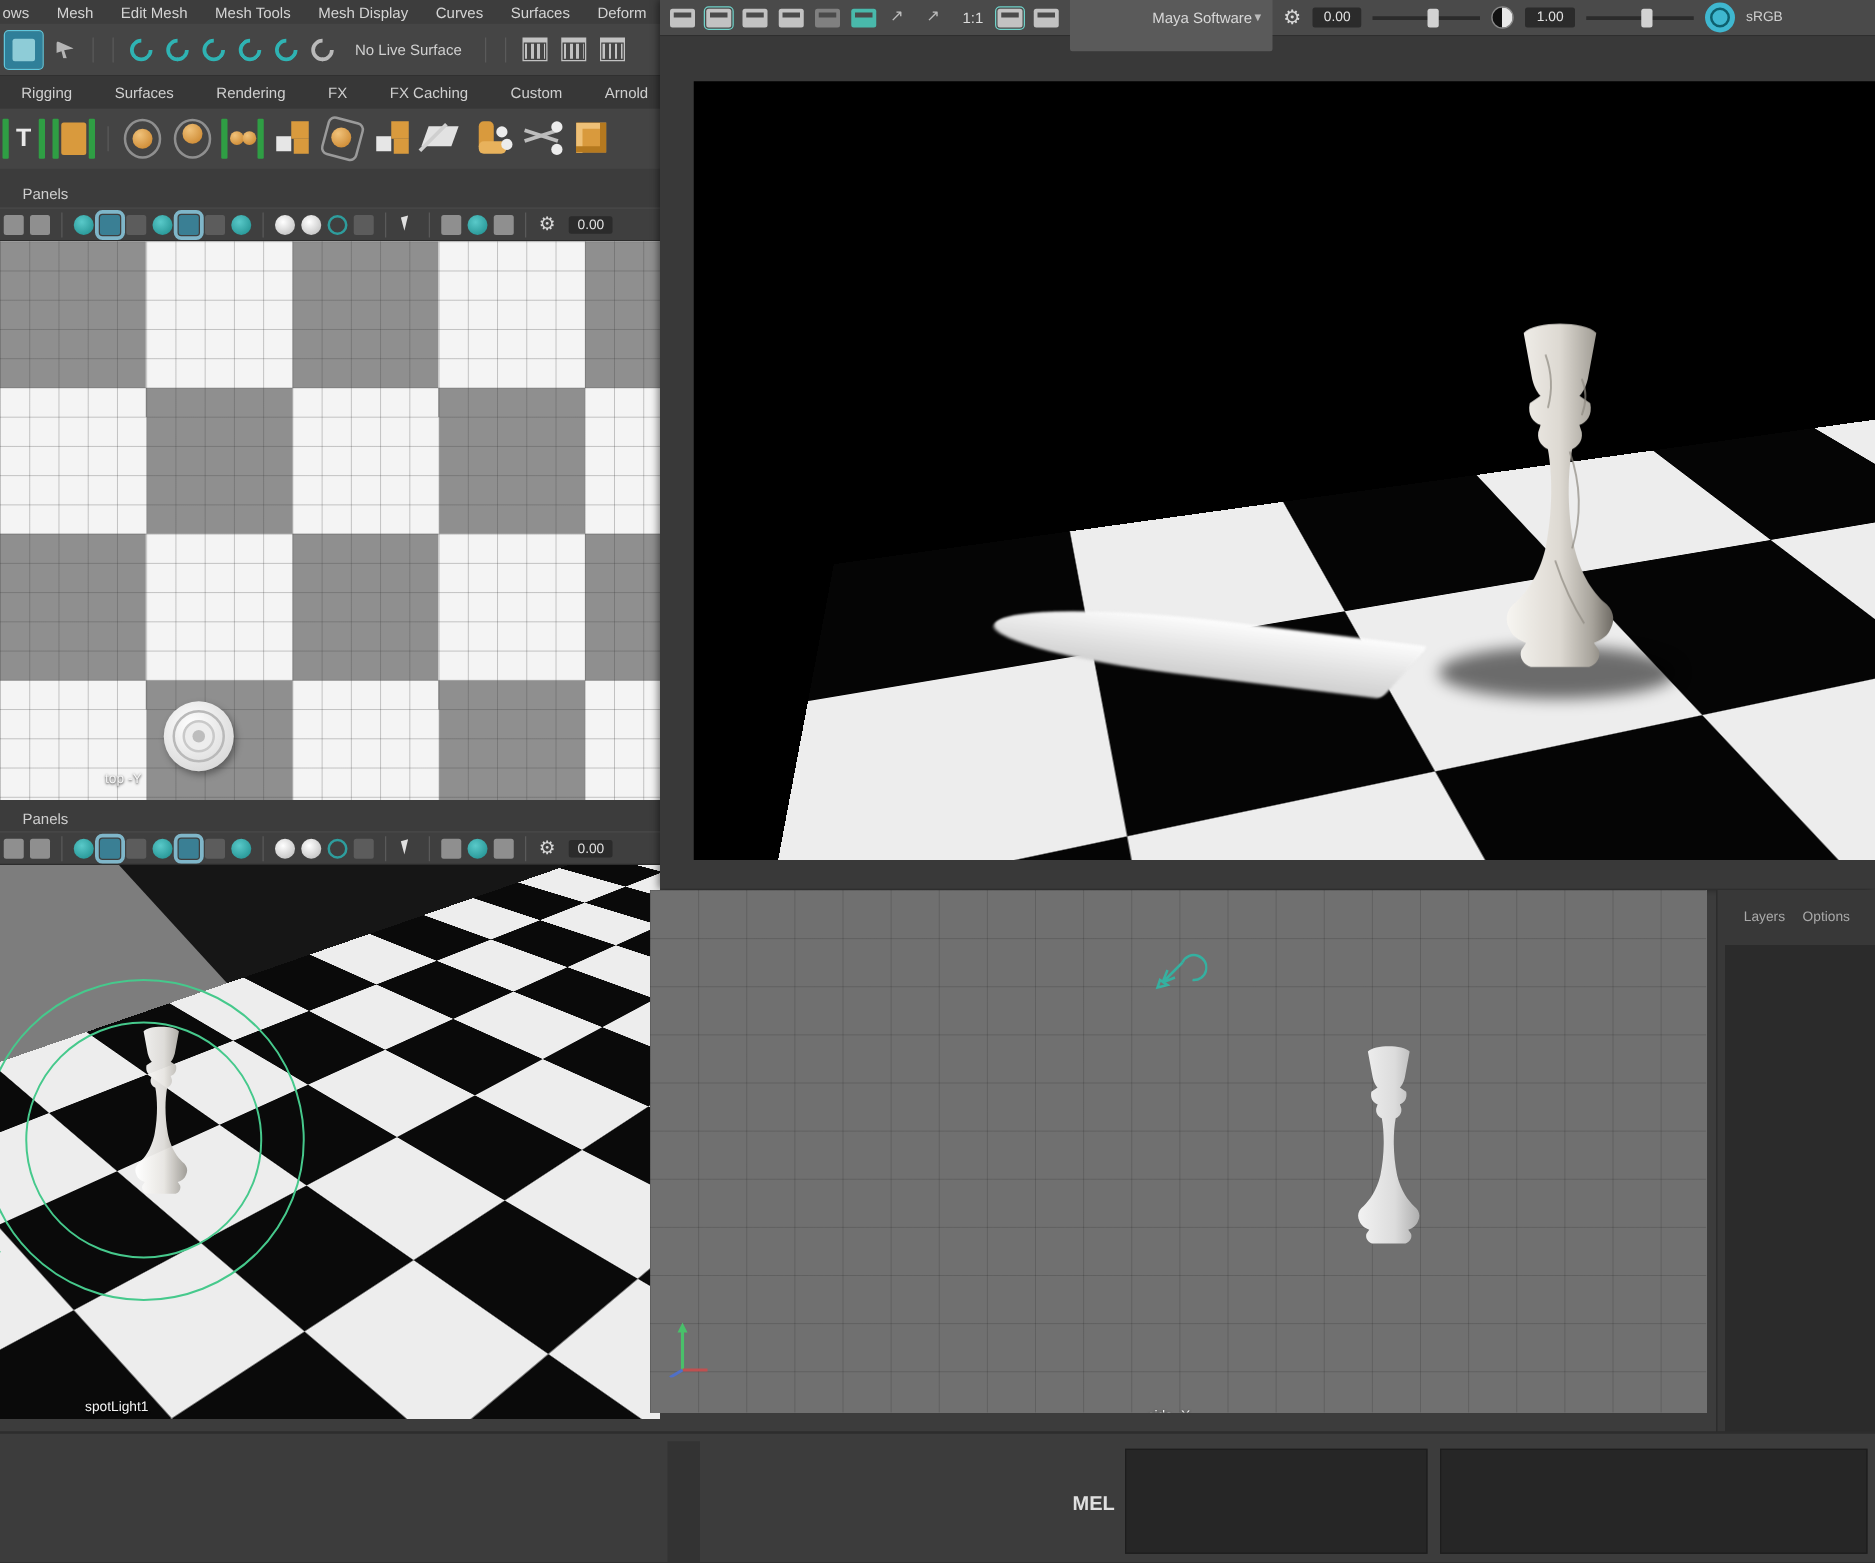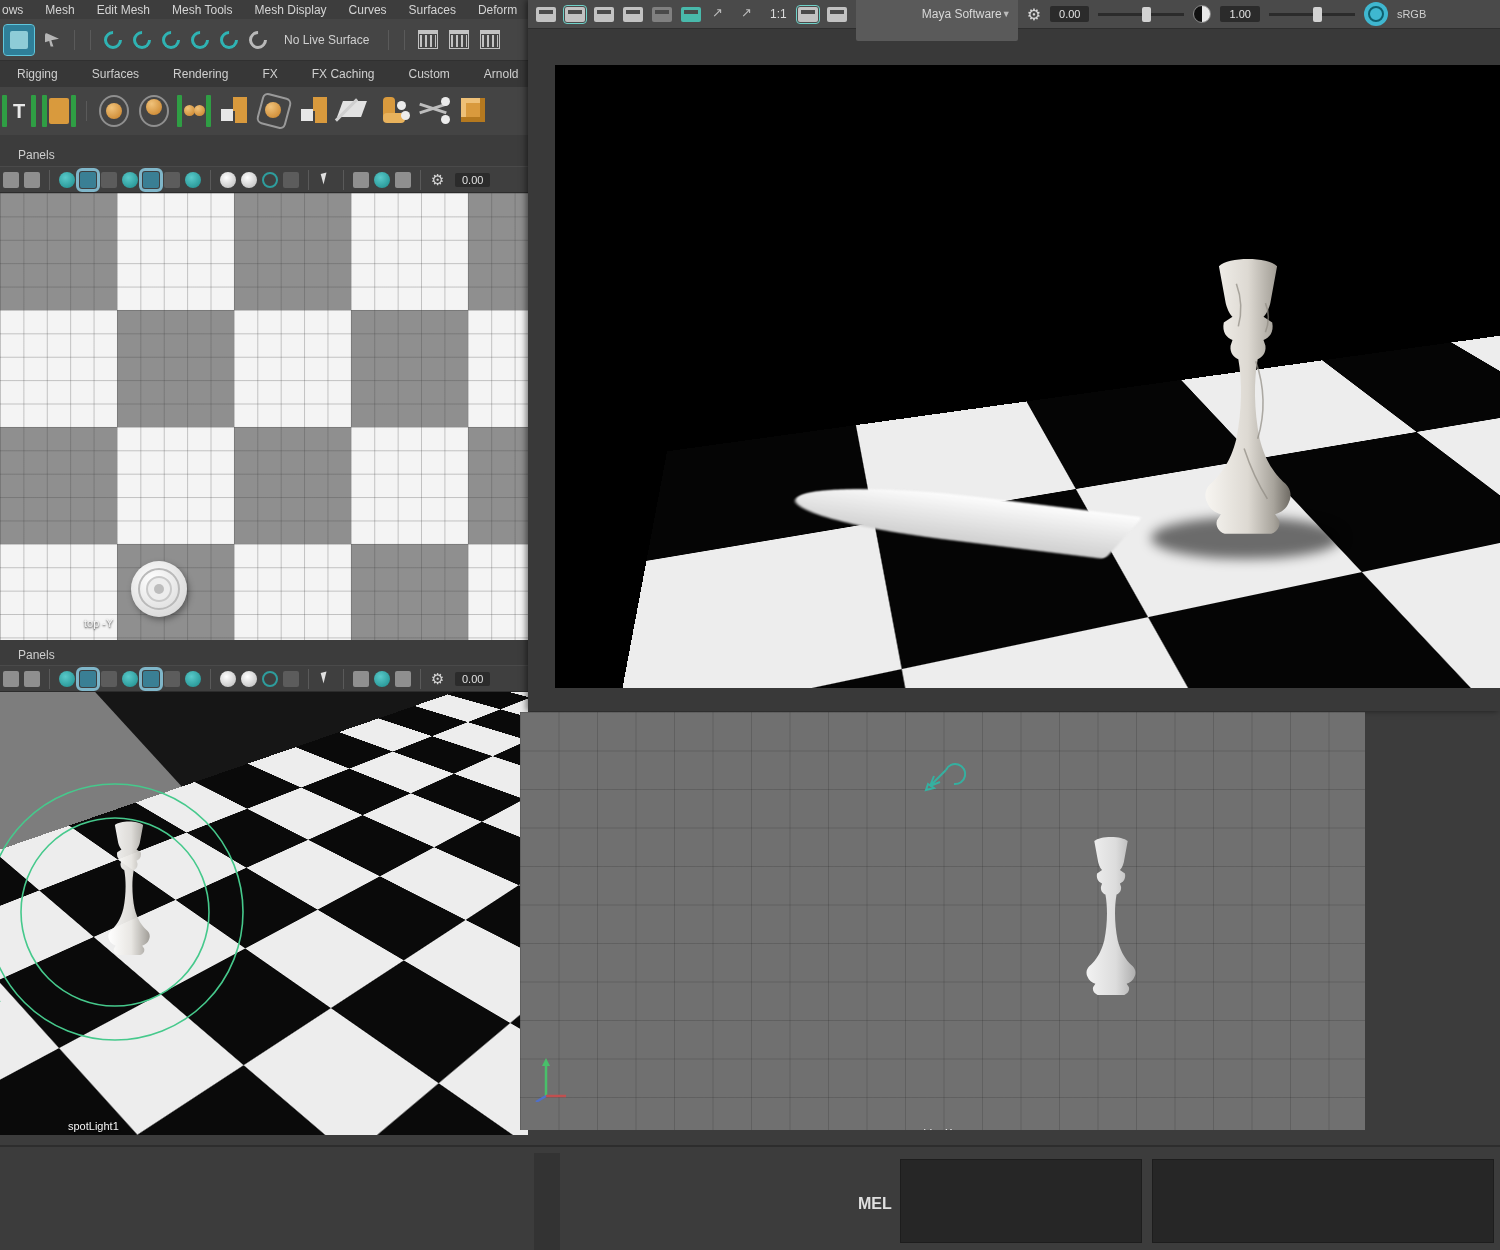--- a/index.html
+++ b/index.html
@@ -445,20 +445,27 @@
     </svg>
     <svg class="axisind" viewBox="0 0 40 46">
       <line x1="14" y1="40" x2="14" y2="8" stroke="#49c06a" stroke-width="2.5"></line>
       <polygon points="14,2 10,10 18,10" fill="#49c06a"></polygon>
       <line x1="14" y1="40" x2="34" y2="40" stroke="#c05050" stroke-width="2.5"></line>
       <line x1="14" y1="40" x2="4" y2="46" stroke="#5070c8" stroke-width="2.5"></line>
     </svg>
     <span class="vpcamlabel" style="left:398px;top:415px;">side -X</span>
   </div>
 
+  <div class="abs rpanel">
+    <div class="rtabs">
+      <span>Layers</span>
+      <span>Options</span>
+    </div>
+    <div class="rbox"></div>
+  </div>
 
   <div class="abs bstrip">
     <div class="bdark"></div>
     <span class="mel" style="left:858px;">MEL</span>
     <div class="melbox one" style="left:900px;width:240px;"></div>
     <div class="melbox two" style="left:1152px;width:340px;"></div>
   </div>
 
 </div>
 

